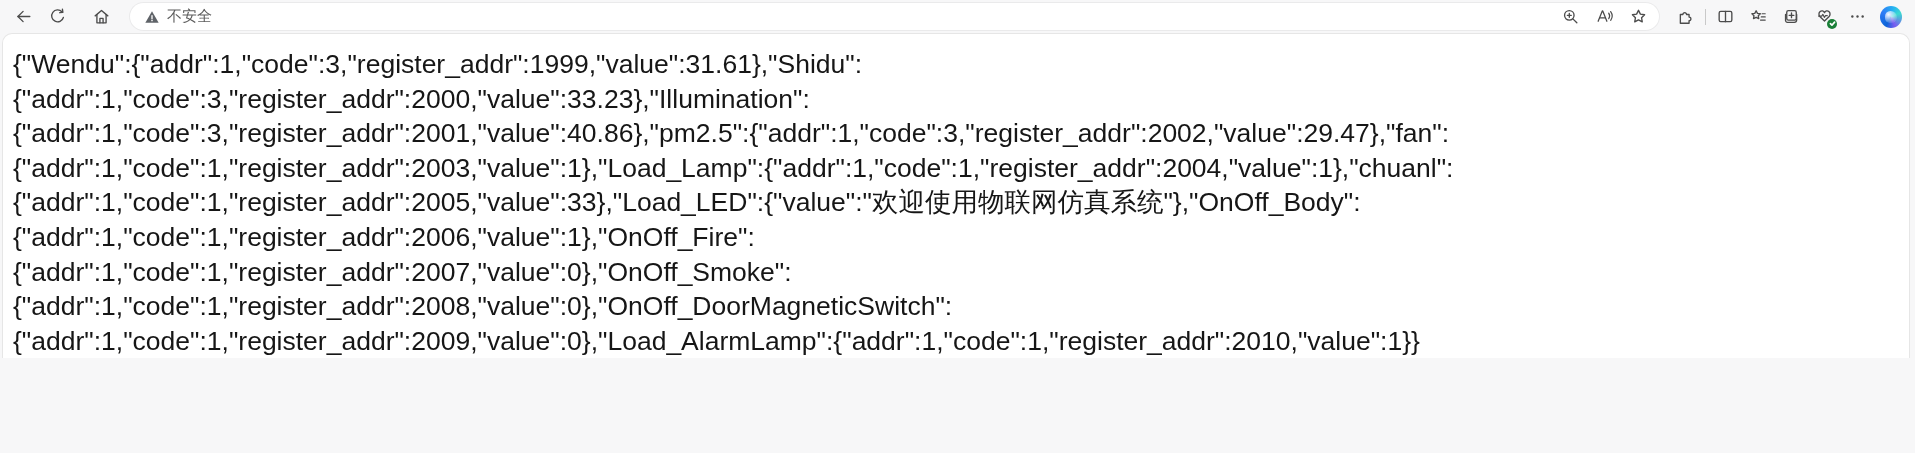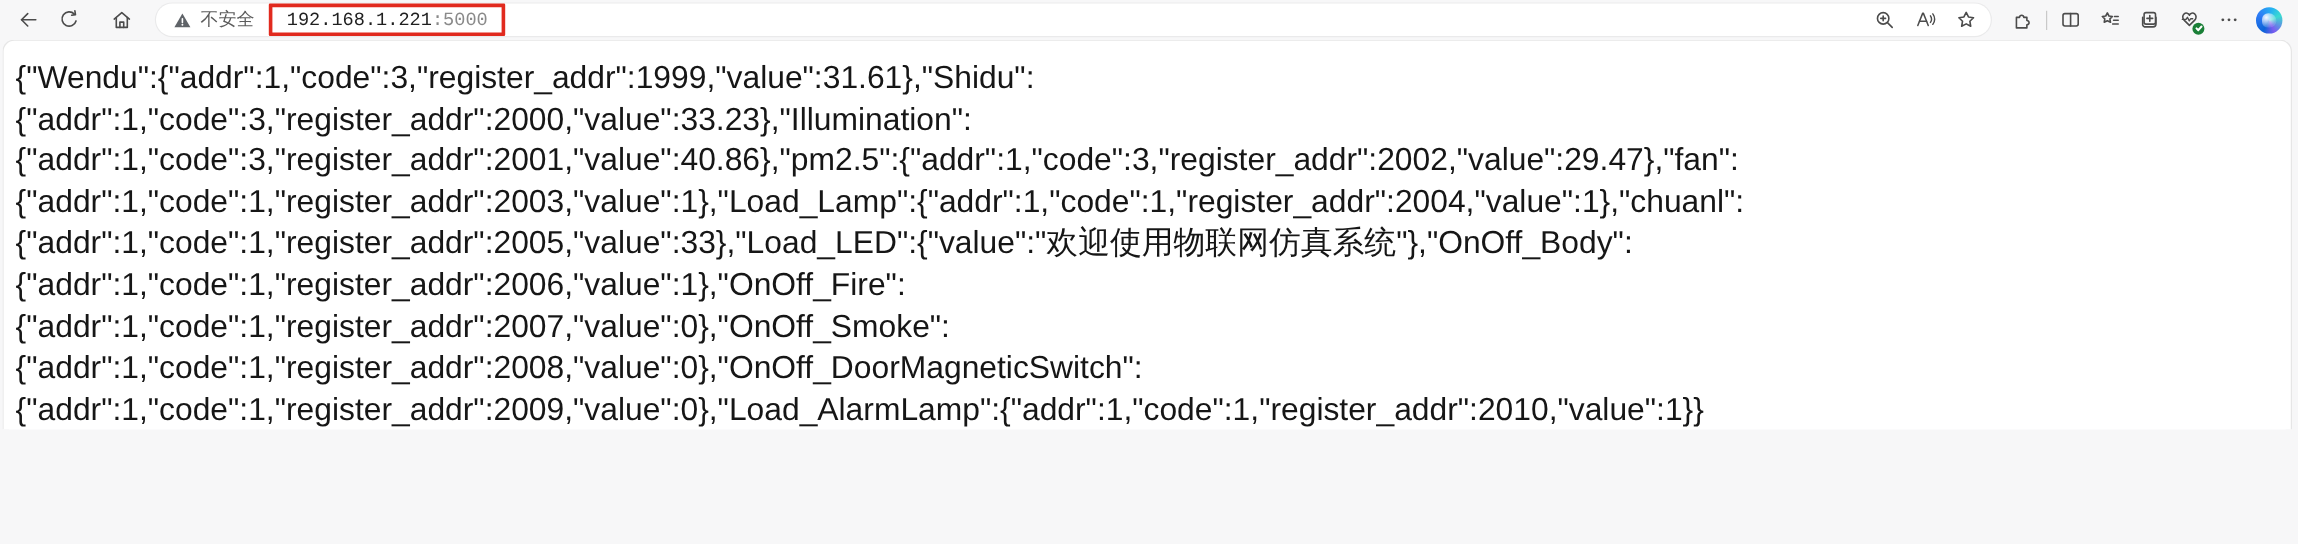--- a/index.html
+++ b/index.html
@@ -21,21 +21,20 @@
   .tbtn svg { width:19px; height:19px; stroke:#4c4c4c; fill:none;
     stroke-width:1.7; stroke-linecap:round; stroke-linejoin:round; }
   .tbtn.home { margin-left:10px; }
   
   .addressbar {
     flex:1 1 auto; height:27px; margin:0 10px 0 12px;
     background:#ffffff; border-radius:14px;
     display:flex; align-items:center; padding:0 4px 0 14px;
     box-shadow:0 0 0 1px rgba(0,0,0,0.05);
     min-width:0;
-    font-family:Liberation Mono, monospace;
   }
   .sec-chip { display:flex; align-items:center; gap:7px; flex:0 0 auto; }
   .sec-chip svg { width:16px; height:16px; }
   .sec-label { font-size:15px; color:#5c5c5c; white-space:nowrap; }
   .url-annotation {
     margin-left:12px; border:3px solid #e12a1e; border-radius:1px;
     height:27px; display:flex; align-items:center; padding:0 12px;
     flex:0 0 auto;
   }
   .url-text { font-size:15.5px; white-space:nowrap; }
@@ -110,23 +109,20 @@
 
       <span class="sec-chip">
         <svg viewBox="0 0 24 24">
           <path d="M12 3.5 22 20.5H2Z" fill="#5f6368" stroke="none"></path>
           <path d="M12 10v4.6" stroke="#ffffff" stroke-width="2" stroke-linecap="round" fill="none"></path>
           <circle cx="12" cy="17.4" r="1.2" fill="#ffffff" stroke="none"></circle>
         </svg>
         <span class="sec-label">不安全</span>
       </span>
 
-      <span class="url-annotation">
-        <span class="url-text"><span class="url-host">192.168.1.221</span><span class="url-port">:5000</span></span>
-      </span>
 
       <span class="pill-actions">
         <button class="tbtn">
           <svg viewBox="0 0 24 24">
             <circle cx="10.5" cy="10.5" r="6"></circle>
             <path d="M15 15l5 5"></path>
               <path d="M10.5 8v5M8 10.5h5"></path>
           </svg>
         </button>
         <button class="tbtn">

